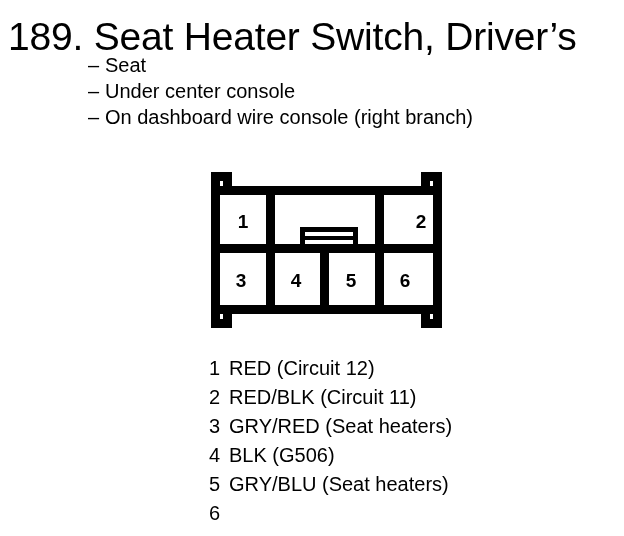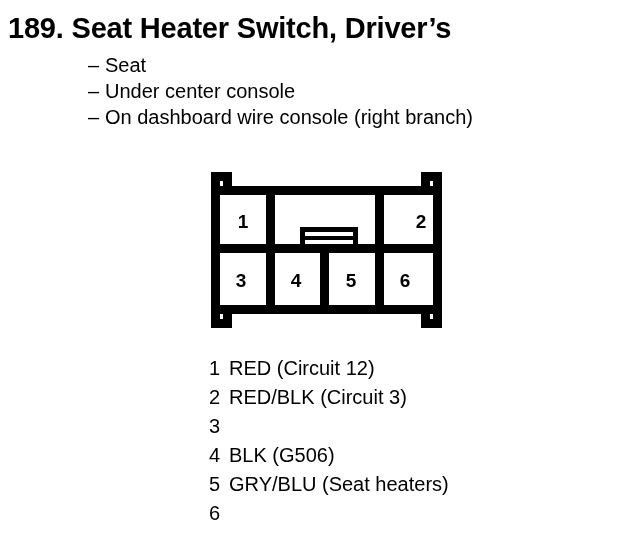--- a/index.html
+++ b/index.html
@@ -14,24 +14,24 @@
     position: relative;
     font-family: "Liberation Sans", sans-serif;
     color: #000000;
     overflow: hidden;
   }
 
   
   #page-title {
     position: absolute;
     left: 8px;
-    top: 10px;
+    top: 19px;
     width: 610px;
-    font-size: 29px;
-    font-weight: bold;
+    font-size: 39px;
+    font-weight: normal;
     letter-spacing: -0.2px;
     white-space: nowrap;
     line-height: 36px;
   }
 
   
   #notes {
     position: absolute;
     left: 88px;
     top: 52px;
@@ -194,24 +194,25 @@
   </svg>
 </div>
 
 <div id="pin-legend">
   <div class="legend-row">
     <span class="legend-num">1</span>
     <span class="legend-desc">RED (Circuit 12)</span>
   </div>
   <div class="legend-row">
     <span class="legend-num">2</span>
-    <span class="legend-desc">RED/BLK (Circuit 3)</span>
+    <span class="legend-desc">RED/BLK (Circuit 11)</span>
   </div>
   <div class="legend-row">
     <span class="legend-num">3</span>
+    <span class="legend-desc">GRY/RED (Seat heaters)</span>
   </div>
   <div class="legend-row">
     <span class="legend-num">4</span>
     <span class="legend-desc">BLK (G506)</span>
   </div>
   <div class="legend-row">
     <span class="legend-num">5</span>
     <span class="legend-desc">GRY/BLU (Seat heaters)</span>
   </div>
   <div class="legend-row">

